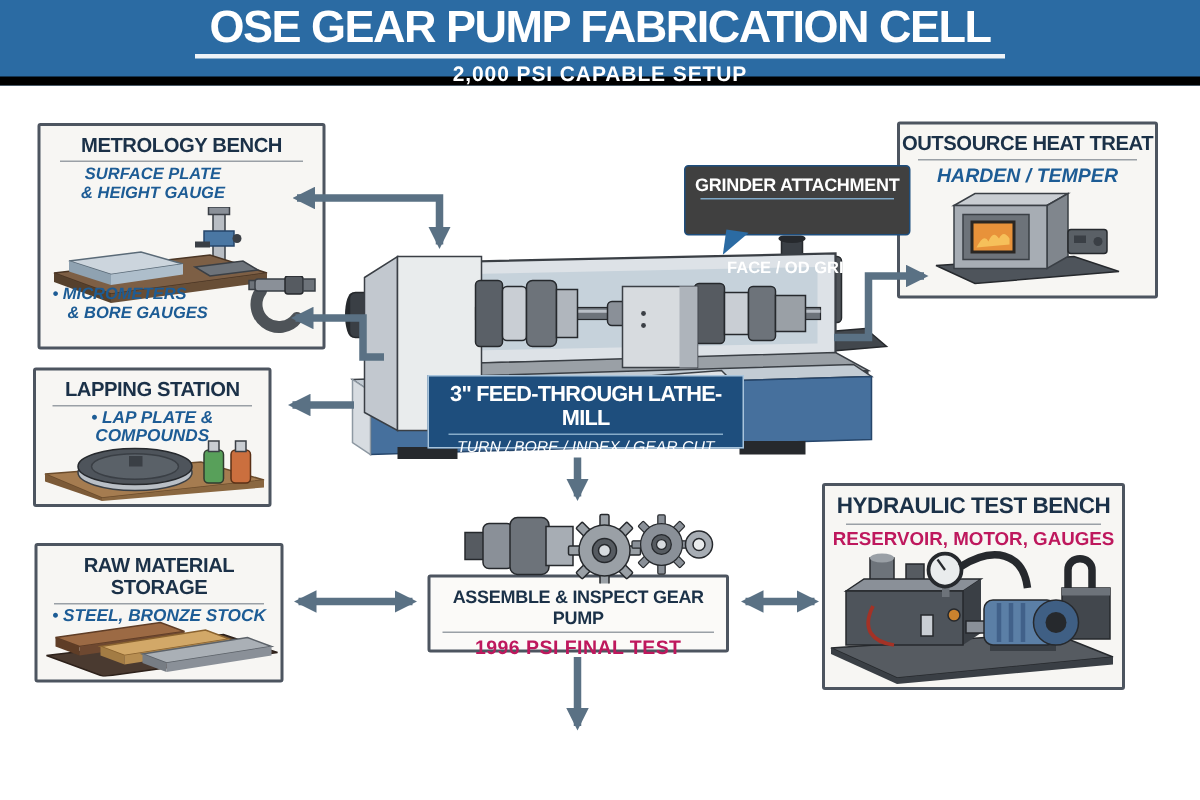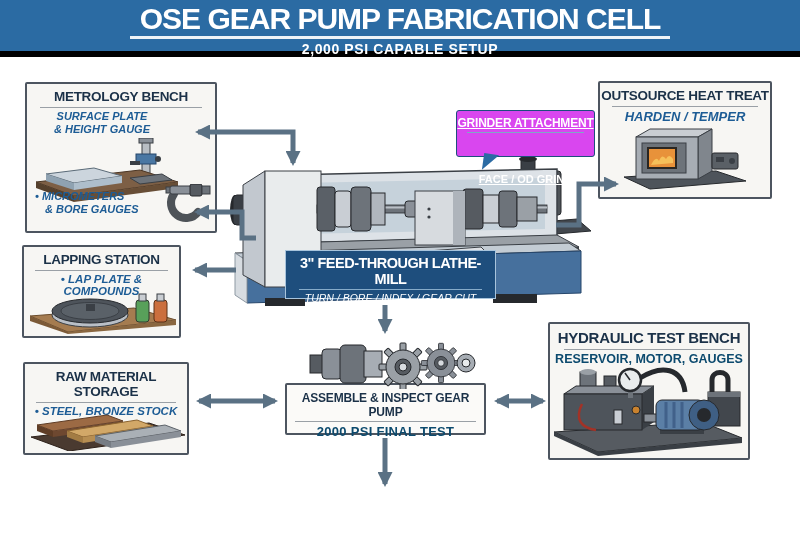--- a/index.html
+++ b/index.html
@@ -22,21 +22,21 @@
   .header .subtitle { font-size:14px; font-weight:bold; letter-spacing:.6px; margin-top:2px; }
 
   
   .station {
     position:absolute; background:#f7f6f3; border:2px solid #4d5560;
     border-radius:2px; box-sizing:border-box; text-align:center; color:#1b3148;
   }
   .s-title { font-weight:bold; color:#1b3148; margin-top:5px; letter-spacing:-0.3px; }
   .sep  { border-top:1.5px solid #9aa0a6; width:86%; margin:3px auto 2px; }
   .blue-note { color:#1d5c95; font-weight:bold; font-style:italic; }
-  .blue-upright { color:#0c4a6e; font-weight:bold;text-align:center; }
+  .blue-upright { color:#be185d; font-weight:bold;text-align:center; }
 
   .metrology  { left:25px;  top:82px;  width:192px; height:151px; }
   .lapping    { left:22px;  top:245px; width:159px; height:93px; }
   .rawmat     { left:23px;  top:362px; width:166px; height:93px; }
   .heattreat  { left:598px; top:81px;  width:174px; height:118px; }
   .hydraulic  { left:548px; top:322px; width:202px; height:138px; }
   .assemble   { left:285px; top:383px; width:201px; height:52px; background:#fbfaf8; }
 
   .metrology .s-title { font-size:13.5px; }
   .m-item1 { font-size:11px; line-height:1.2; padding-right:38px; margin-top:2px; }
@@ -68,23 +68,23 @@
   .lathe-label {
     position:absolute; left:285px; top:250px; width:211px; height:49px;
     background:#1e4e7d; border:1.5px solid #a8c4dc; box-sizing:border-box;
     text-align:center; color:#fff;
   }
   .lathe-label .l1 { font-size:14.5px; font-weight:bold; letter-spacing:-0.5px; margin-top:4px; }
   .lathe-label .lsep { border-top:1px solid #86abc9; width:88%; margin:2px auto; }
   .lathe-label .l2 { font-size:10.5px; font-weight:normal; font-style:italic; }
 
   .callout {
-    position:absolute; left:456px; top:110px; width:139px; height:47px;
-    background:#d946ef; border-radius:3px; color:#fff; text-align:center;
-    box-sizing:border-box; border:1px solid #1e4e7d;text-decoration:underline;
+    position:absolute; left:456px; top:110px; width:151px; height:47px;
+    background:#404040; border-radius:3px; color:#fff; text-align:center;
+    box-sizing:border-box; border:1px solid #1e4e7d;
   }
   .callout:after {
     content:""; position:absolute; left:26px; bottom:-15px; width:0; height:0;
     border-top:17px solid #2b6ba3; border-right:15px solid transparent;
     transform:rotate(8deg);
   }
   .callout .c1 { font-size:12px; font-weight:bold; margin-top:5px; letter-spacing:-0.2px; }
   .callout .csep { border-top:1px solid #7fa8c8; width:86%; margin:2px auto; }
   .callout .c2 { font-size:11px; font-weight:bold;margin-top:40px; }
 
@@ -219,21 +219,21 @@
     <line x1="122" y1="38" x2="122" y2="64" stroke="#41618a" stroke-width="3"></line>
     <line x1="130" y1="38" x2="130" y2="64" stroke="#41618a" stroke-width="3"></line>
     <circle cx="152" cy="51" r="15" fill="#3f5f84" stroke="#26292d"></circle>
     <circle cx="152" cy="51" r="7" fill="#26292d"></circle>
   </svg>
 </div>
 
 <div class="station assemble">
   <div class="s-title">ASSEMBLE &amp; INSPECT GEAR PUMP</div>
   <div class="sep"></div>
-  <div class="a-item blue-upright">2000 PSI FINAL TEST</div>
+  <div class="a-item blue-upright">1996 PSI FINAL TEST</div>
 </div>
 
 <svg class="lathe-svg" width="370" height="150" viewBox="0 0 370 150">
 
   <g>
     <rect x="300" y="40" width="26" height="42" fill="#565b61" stroke="#26292d"></rect>
     <rect x="272" y="14" width="64" height="44" rx="3" fill="#4e5358" stroke="#26292d"></rect>
     <rect x="296" y="2" width="14" height="13" fill="#3a3f45" stroke="#26292d"></rect>
     <ellipse cx="303" cy="2" rx="9" ry="3" fill="#26292d"></ellipse>
     <circle cx="276" cy="36" r="7" fill="#3a3f45"></circle>

